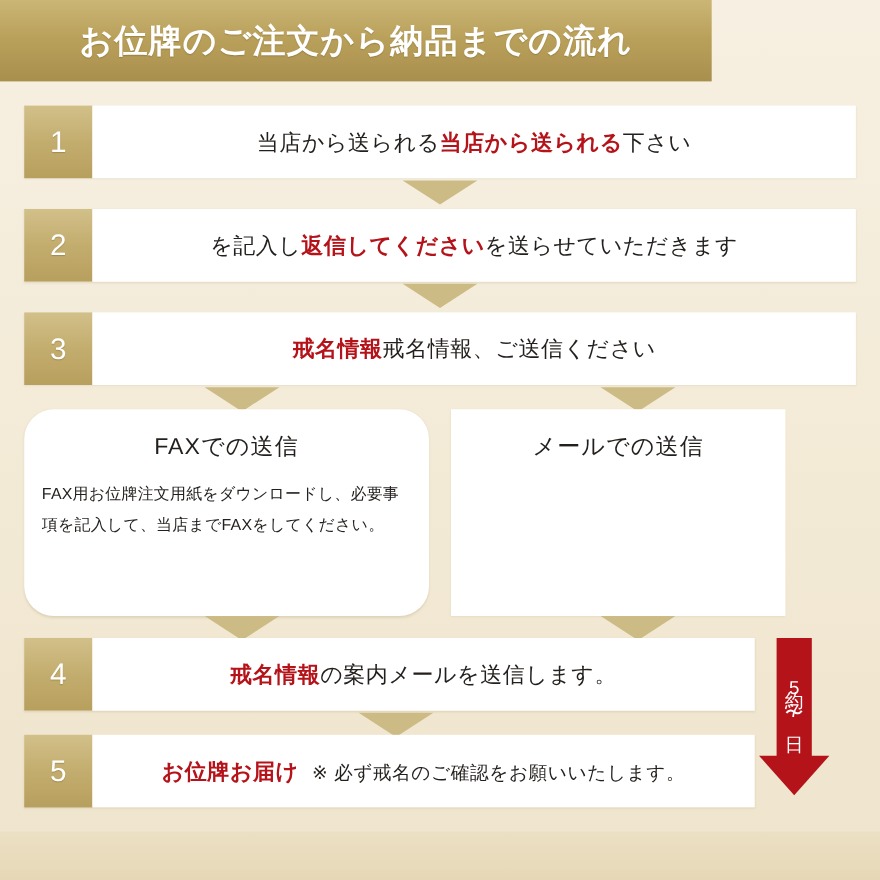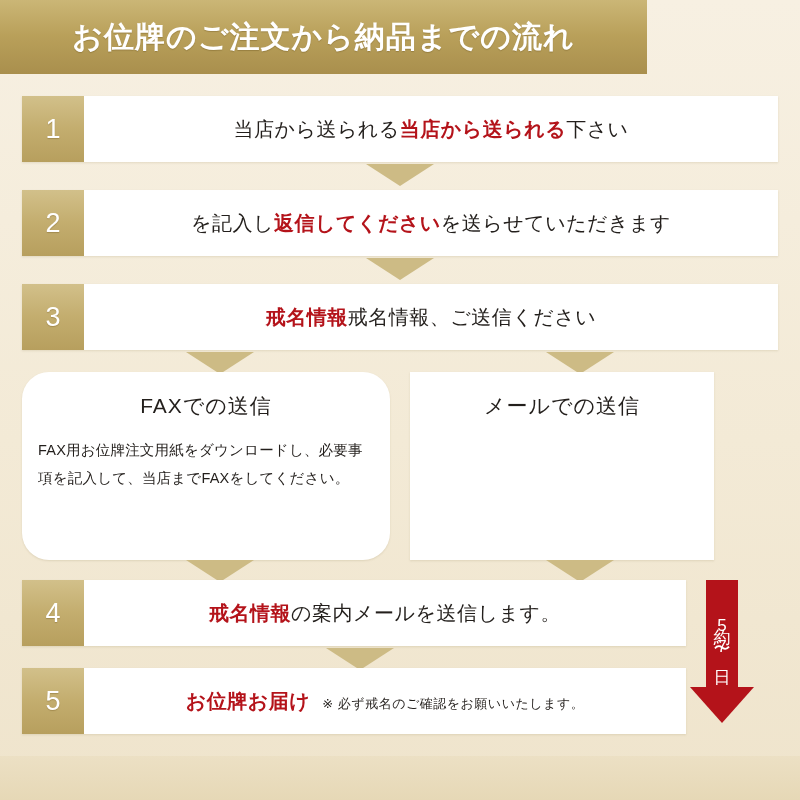--- a/index.html
+++ b/index.html
@@ -74,21 +74,21 @@
     color: #231f1c;
     white-space: nowrap;
     letter-spacing: .5px;
   }
   .hl {
     color: #b4131a;
     font-weight: 700;
   }
   .note {
     color: #231f1c;
-    font-size: 13px;
+    font-size: 17px;
     font-weight: 400;
   }
 
   
   .chev {
     position: absolute;
     width: 0;
     height: 0;
     border-left: 34px solid transparent;
     border-right: 34px solid transparent;

